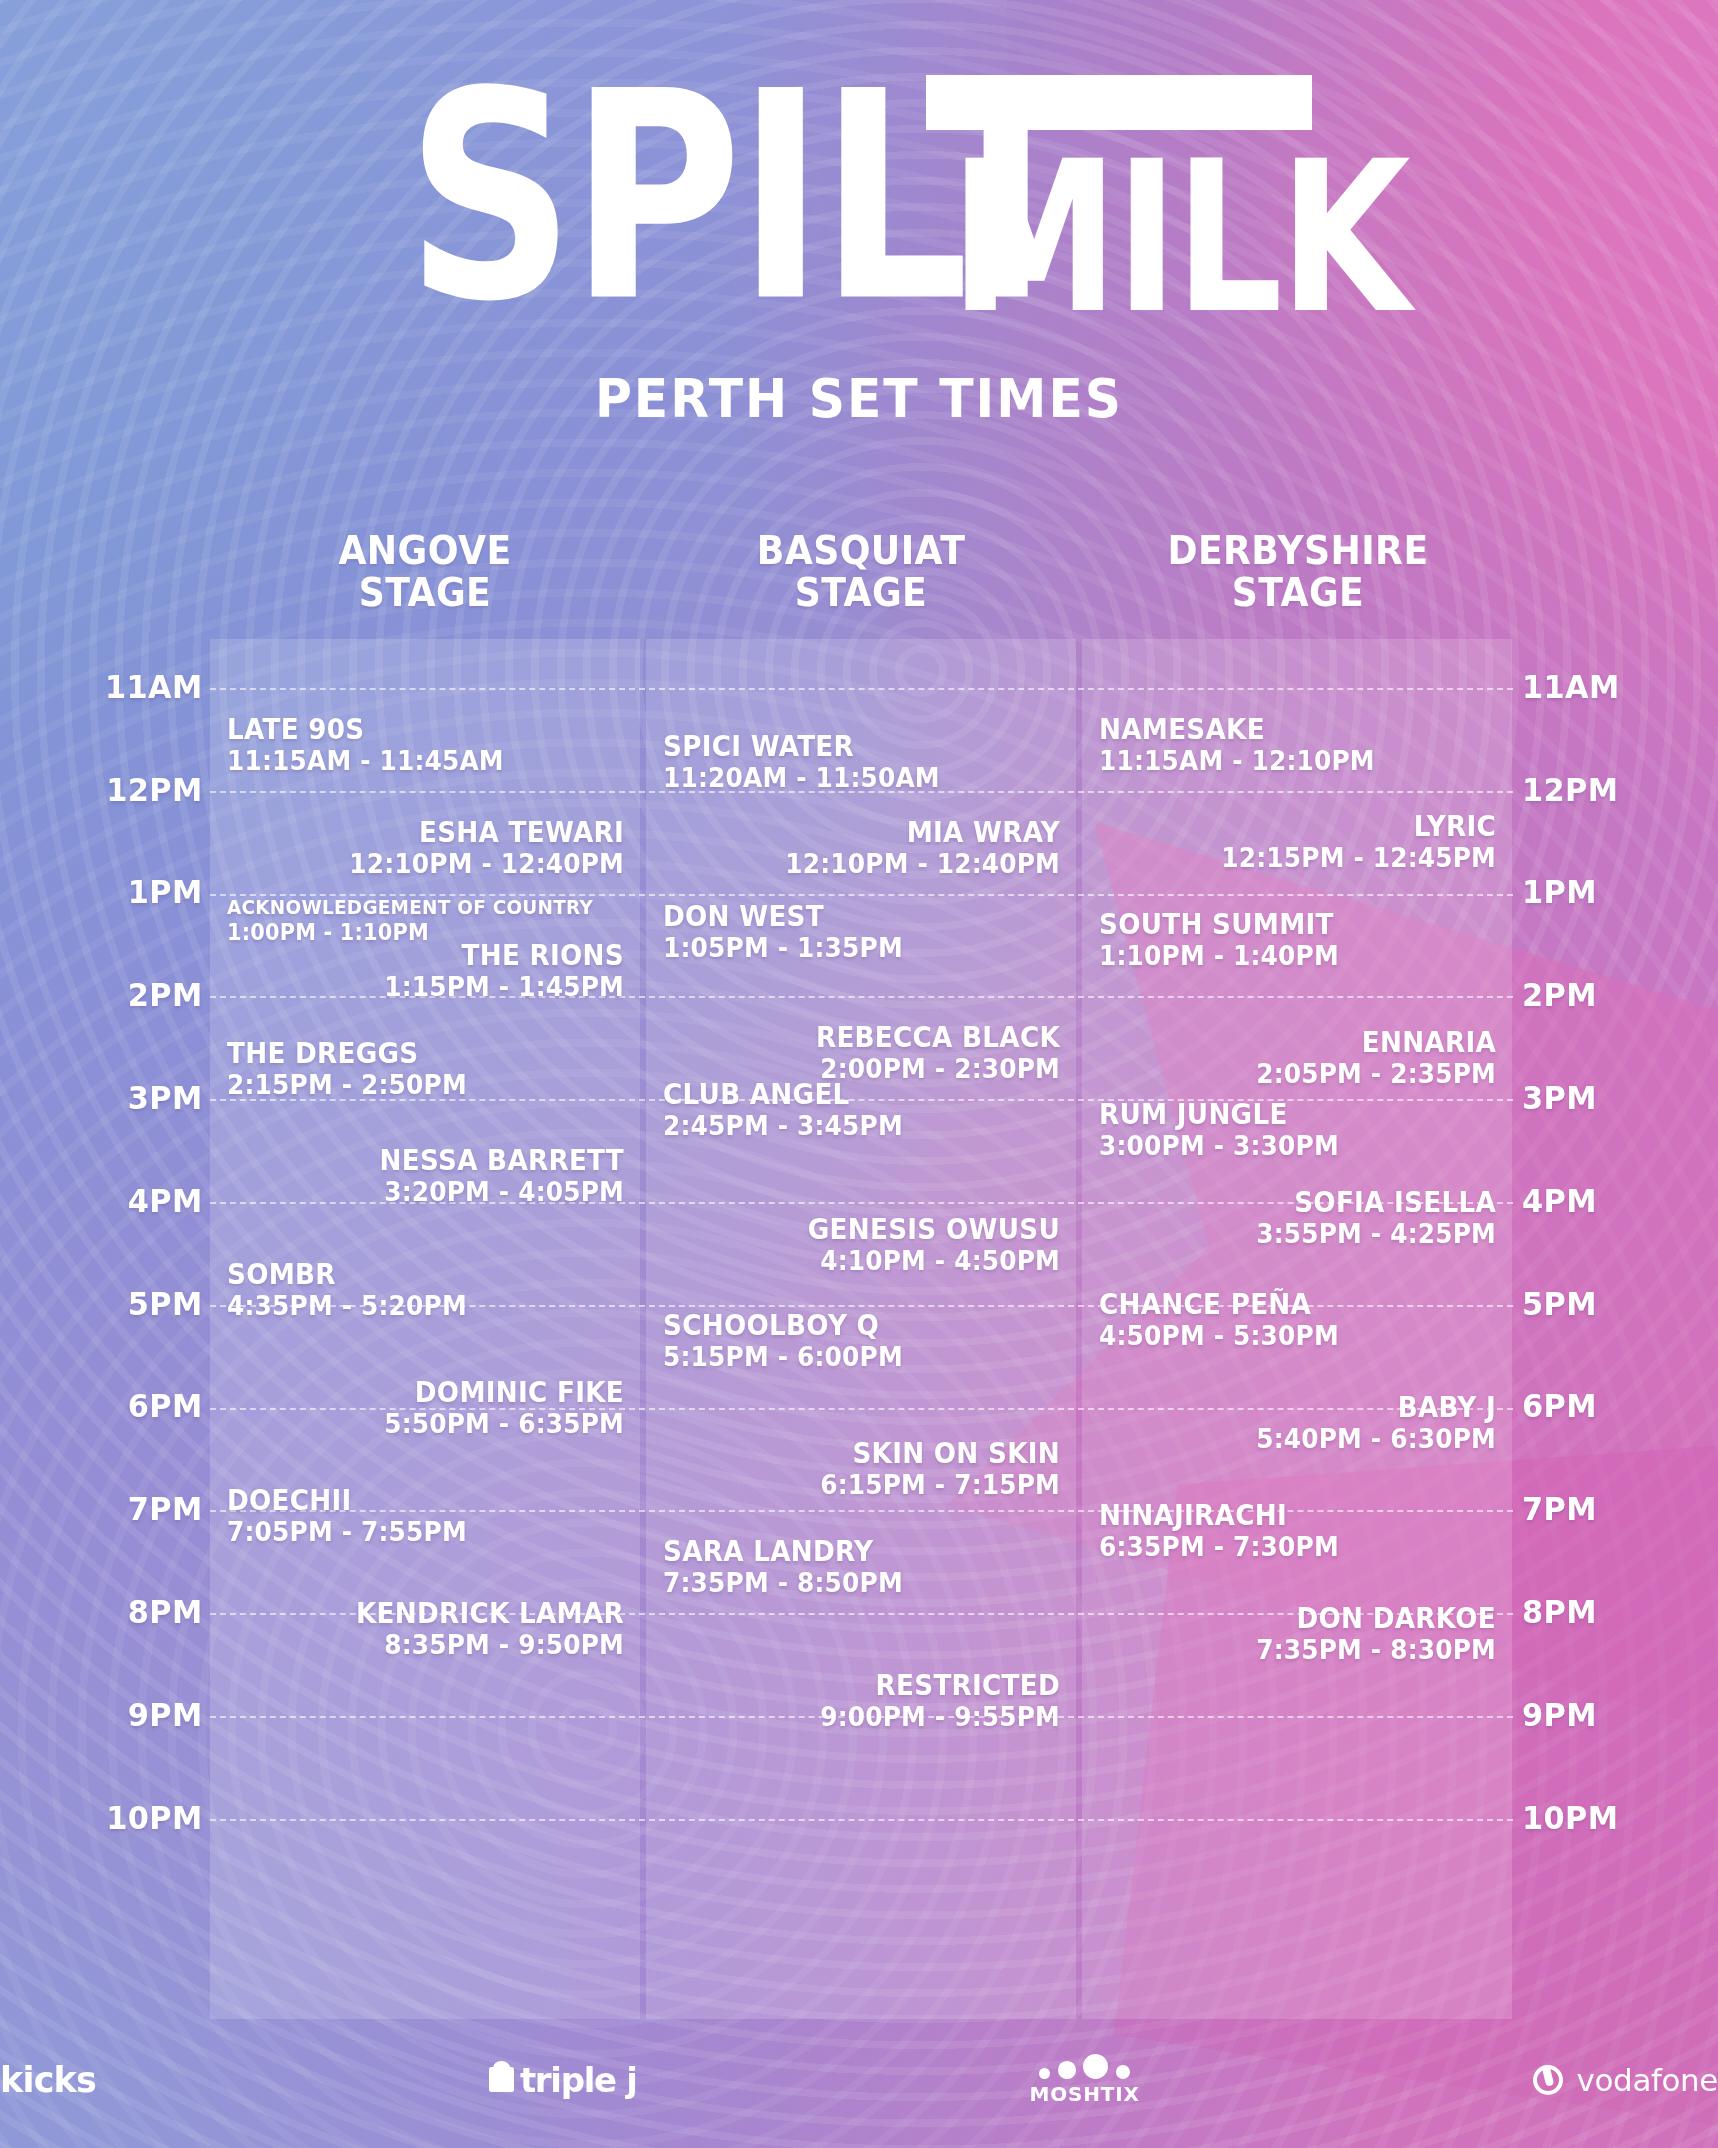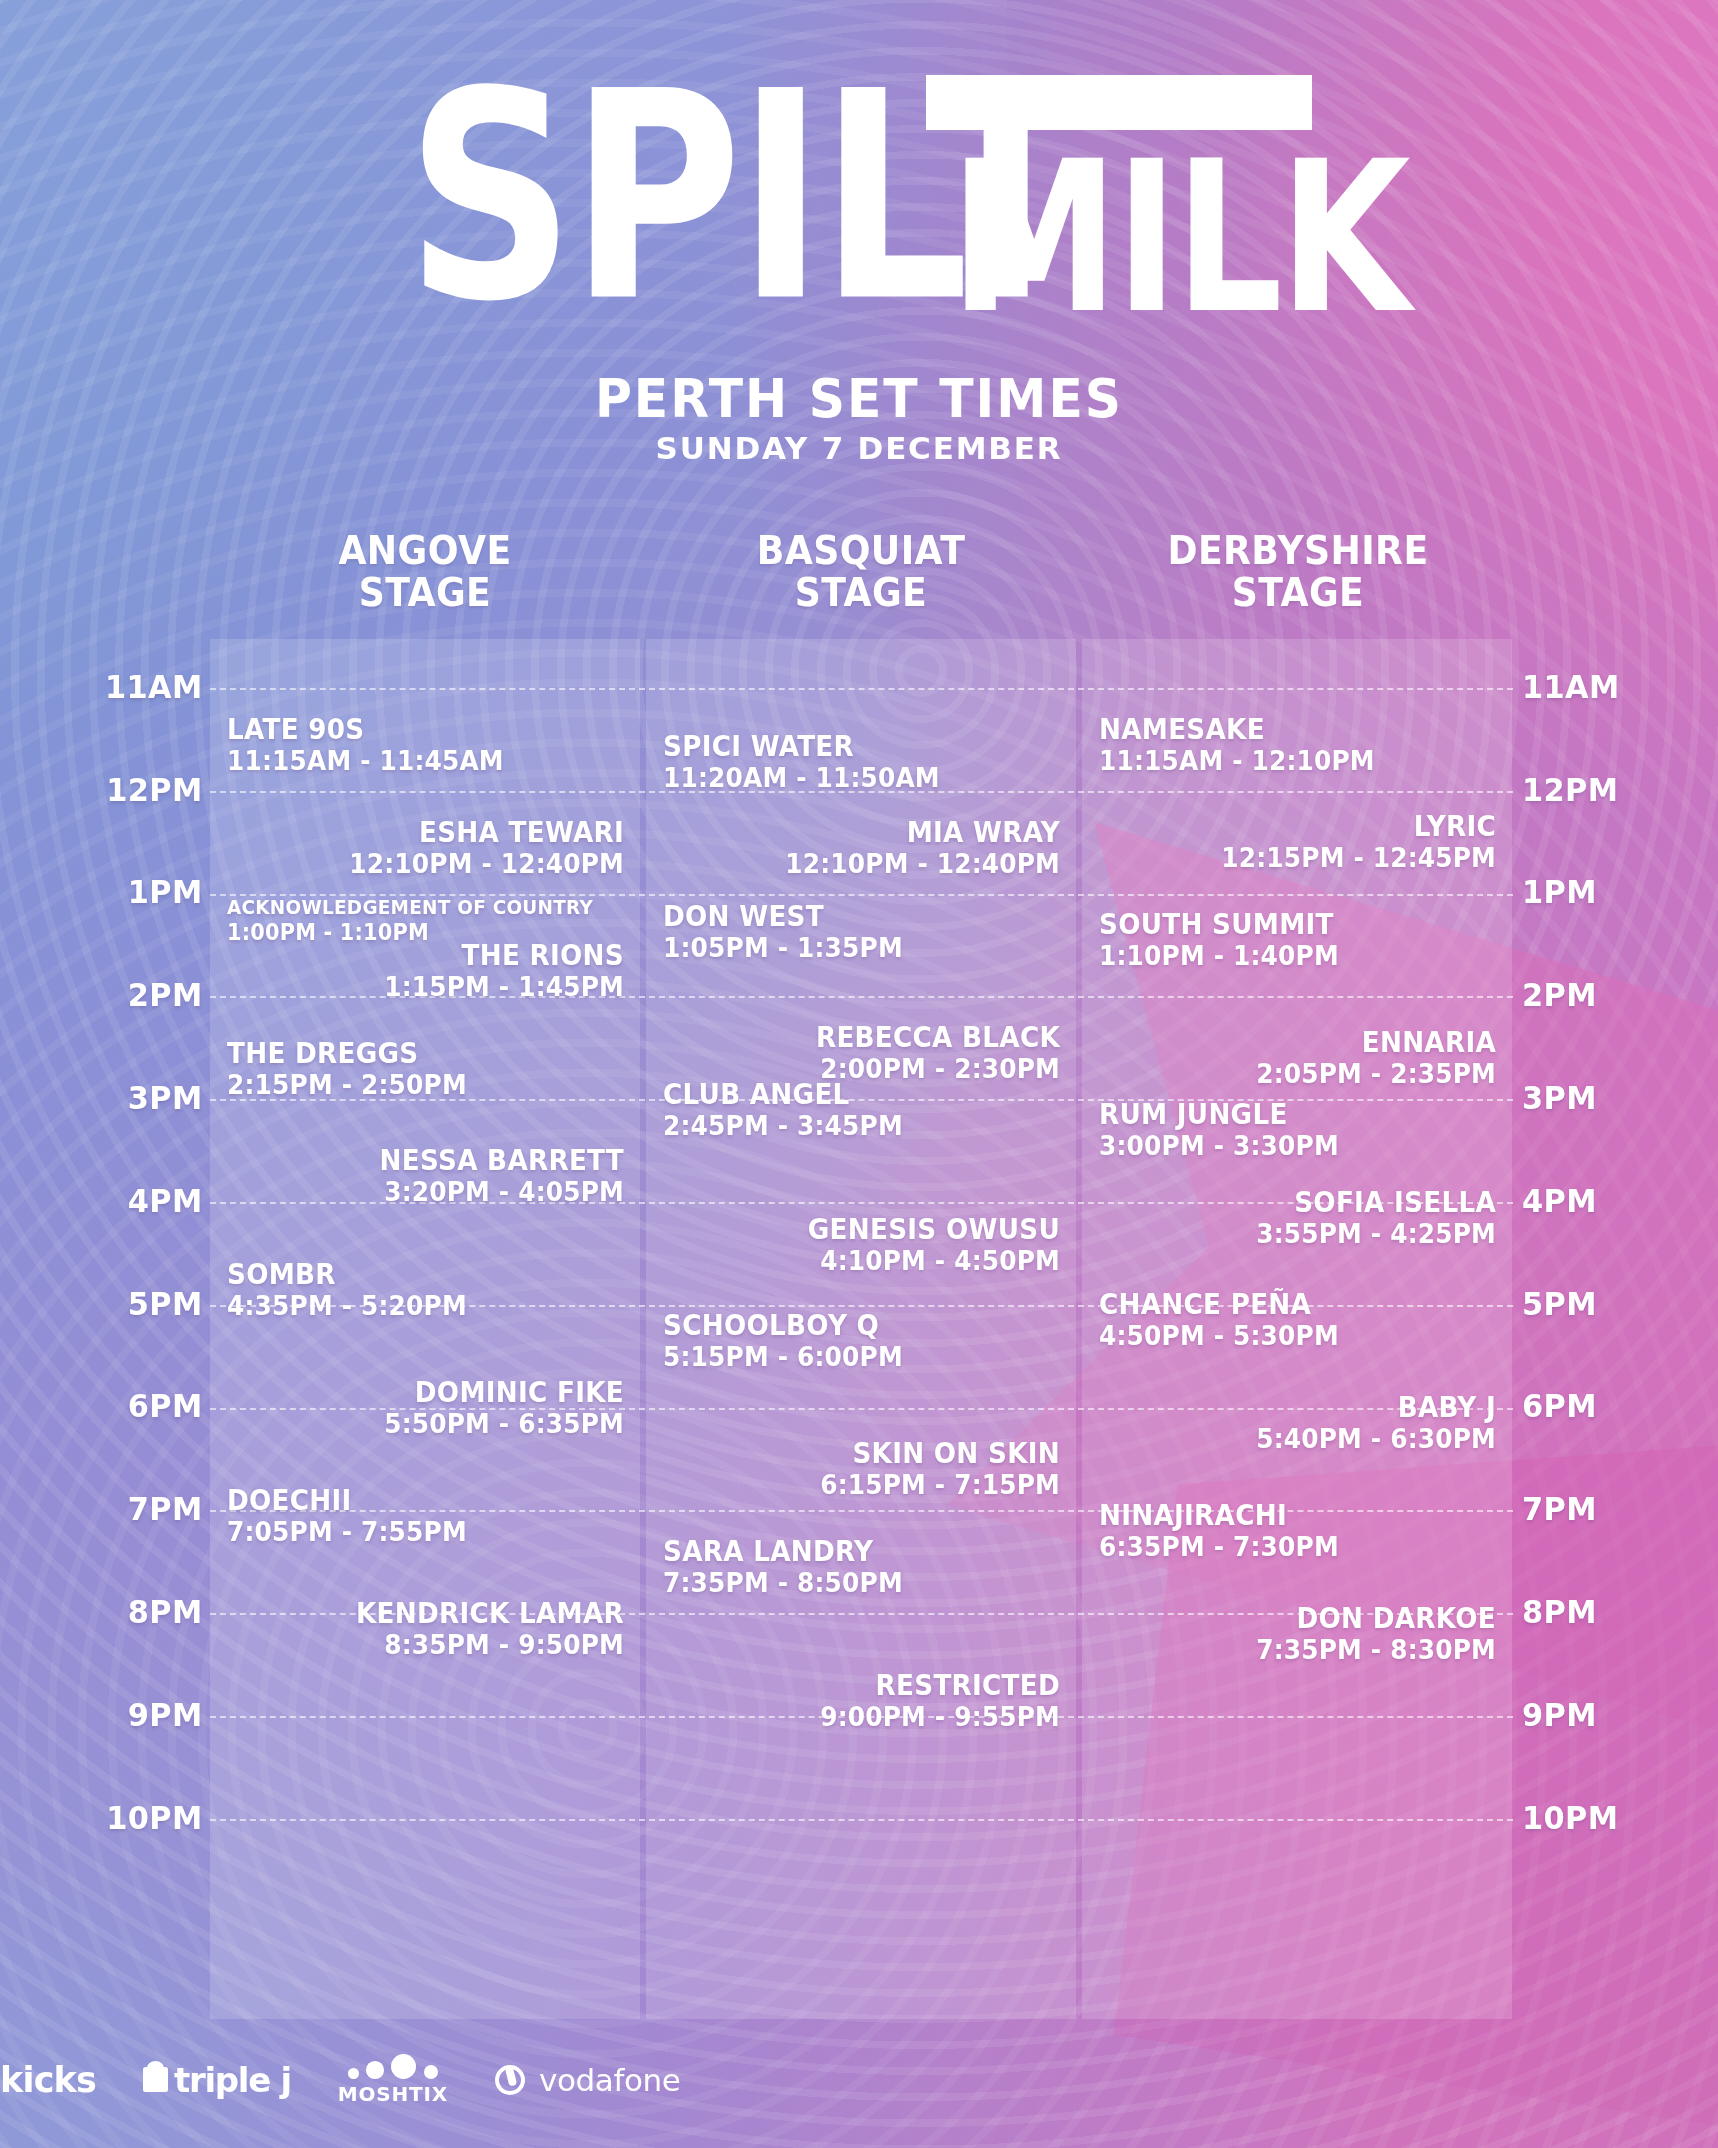--- a/index.html
+++ b/index.html
@@ -194,21 +194,21 @@
   .set.align-left  { text-align:left; }
   .set.align-left .name, .set.align-left .time { transform-origin:left center; }
   .set.align-right { text-align:right; }
   .set.align-right .name, .set.align-right .time { transform-origin:right center; }
   .set.small .name { font-size:20px; line-height:22.7px; }
   .set.small .time { font-size:22.7px; line-height:26px; }
 
   
   .sponsors {
     position:absolute; left:0; right:0; top:2054px;
-    display:flex; justify-content:flex-start; align-items:center; gap:47px;
+    display:flex; justify-content:space-between; align-items:center; gap:47px;
     color:#fff;
   }
   .sp { display:flex; align-items:center; color:#fff; }
   .sp-kicks {
     font-size:35px; font-weight:bold; letter-spacing:-0.8px;
     font-family:"DejaVu Sans", sans-serif;
   }
   .sp-triple { display:flex; align-items:center; gap:5.9px; }
   .sp-triple .glyph {
     width:25px; height:25px; background:#fff; border-radius:2.5px;
@@ -257,21 +257,20 @@
 
   <div class="logo-wrap">
     <div class="logo">
       <span class="logo-spilt">SPILT</span>
       <span class="logo-t-bar"></span>
       <span class="logo-milk">MILK</span>
     </div>
   </div>
 
   <div class="subtitle">PERTH SET TIMES</div>
-  <div class="subtitle2">SUNDAY 7 DECEMBER</div>
 
   <div class="stage-heads">
       <div class="stage-head" style="left: 0px; width: 430px;"><span>ANGOVE</span><span class="l2">STAGE</span></div>
       <div class="stage-head" style="left: 436px; width: 430px;"><span>BASQUIAT</span><span class="l2">STAGE</span></div>
       <div class="stage-head" style="left: 873px; width: 430px;"><span>DERBYSHIRE</span><span class="l2">STAGE</span></div>
     </div>
 
   <div id="grid">
       <div class="col-bg" style="left: 210px; width: 430px;"></div>
       <div class="col-bg" style="left: 646px; width: 430px;"></div>

